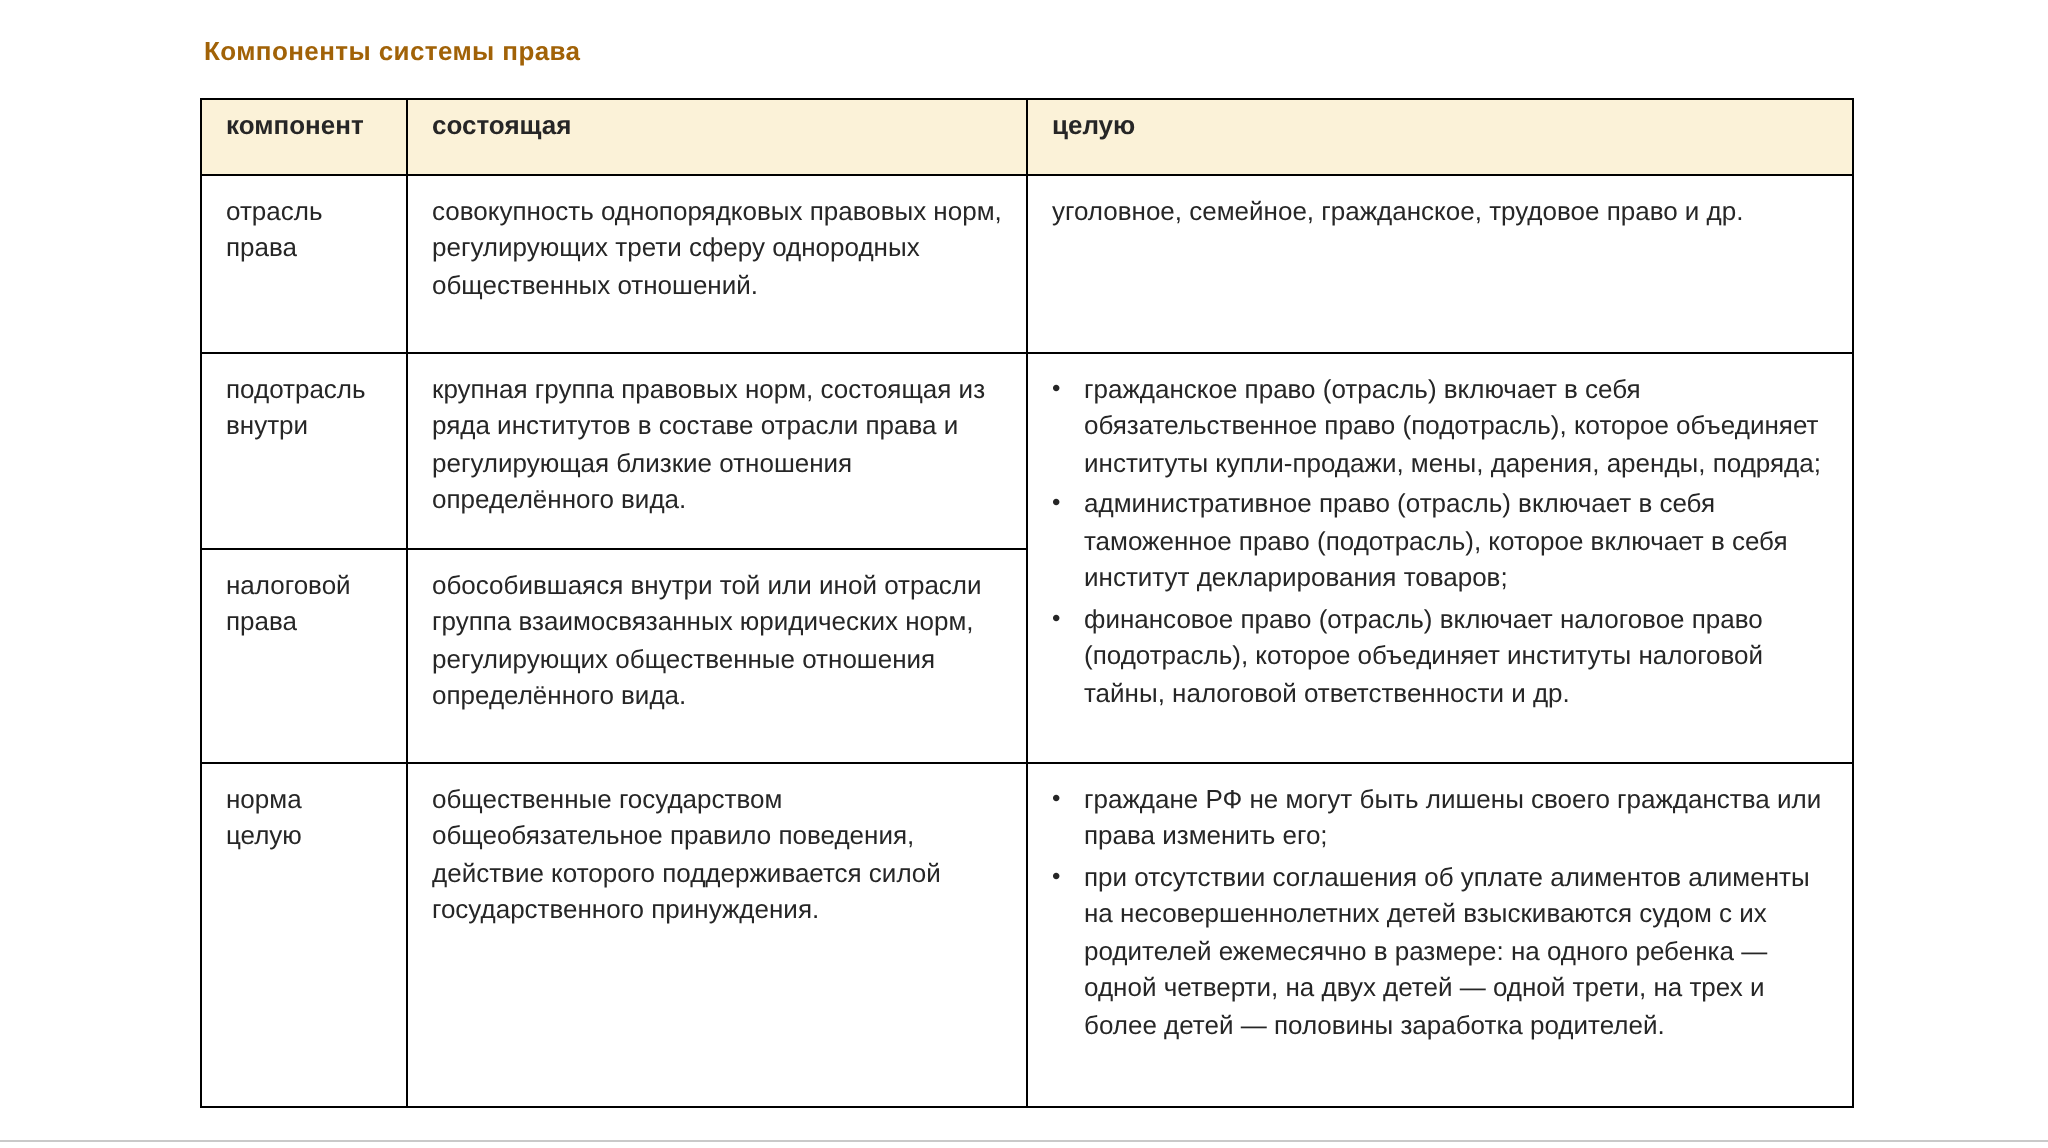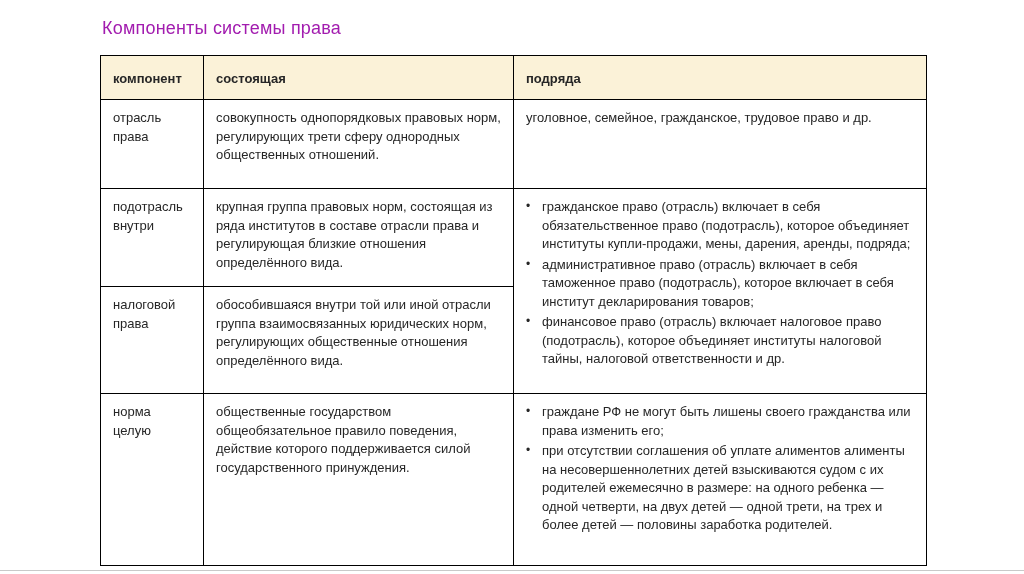--- a/index.html
+++ b/index.html
@@ -9,39 +9,39 @@
   }
   *{box-sizing:border-box;}
   html,body{margin:0;padding:0;}
   body{
     width:1024px;height:574px;position:relative;overflow:hidden;
     background:#ffffff;color:var(--text);
     font-family:"Liberation Sans","DejaVu Sans",sans-serif;
   }
   .slide{position:absolute;left:100px;top:16px;width:826px;}
   .title{
-    font-size:18px;font-weight:normal;color:#a21caf;
+    font-size:13px;font-weight:bold;color:#a16207;
     letter-spacing:.2px;margin:2px 0 16px 2px;
   }
   table.law-table{
     width:826px;border-collapse:collapse;table-layout:fixed;
     font-size:13px;line-height:1.42;color:var(--text);
   }
   col.c1{width:103px;}
   col.c2{width:310px;}
   col.c3{width:413px;}
   th,td{
     border:1.5px solid var(--border);
     vertical-align:top;text-align:left;
     padding:9px 12px;
   }
   thead th{
     background:var(--header-bg);
     font-weight:bold;font-size:13px;
-    padding-top:14px;padding-bottom:11px;
+    padding-top:4px;padding-bottom:11px;
   }
   tr.r-header{height:38px;}
   tr.r1{height:89px;}
   tr.r2{height:98px;}
   tr.r3{height:107px;}
   tr.r4{height:172px;}
   td.comp{font-size:13px;}
   .bullet{display:flex;margin:0 0 2px 0;}
   .bullet .marker{flex:0 0 16px;font-size:12px;}
   .bullet .btext{flex:1 1 auto;}
@@ -58,21 +58,21 @@
   <table class="law-table">
     <colgroup>
       <col class="c1">
         <col class="c2">
         <col class="c3">
     </colgroup>
     <thead>
       <tr class="r-header">
         <th>компонент</th>
         <th>состоящая</th>
-        <th>подряда</th>
+        <th>целую</th>
       </tr>
     </thead>
     <tbody>
       <tr class="r1">
         <td class="comp">отрасль права</td>
         <td>совокупность однопорядковых правовых норм, регулирующих трети сферу однородных общественных отношений.</td>
         <td>уголовное, семейное, гражданское, трудовое право и др.</td>
       </tr>
 
       <tr class="r2">

